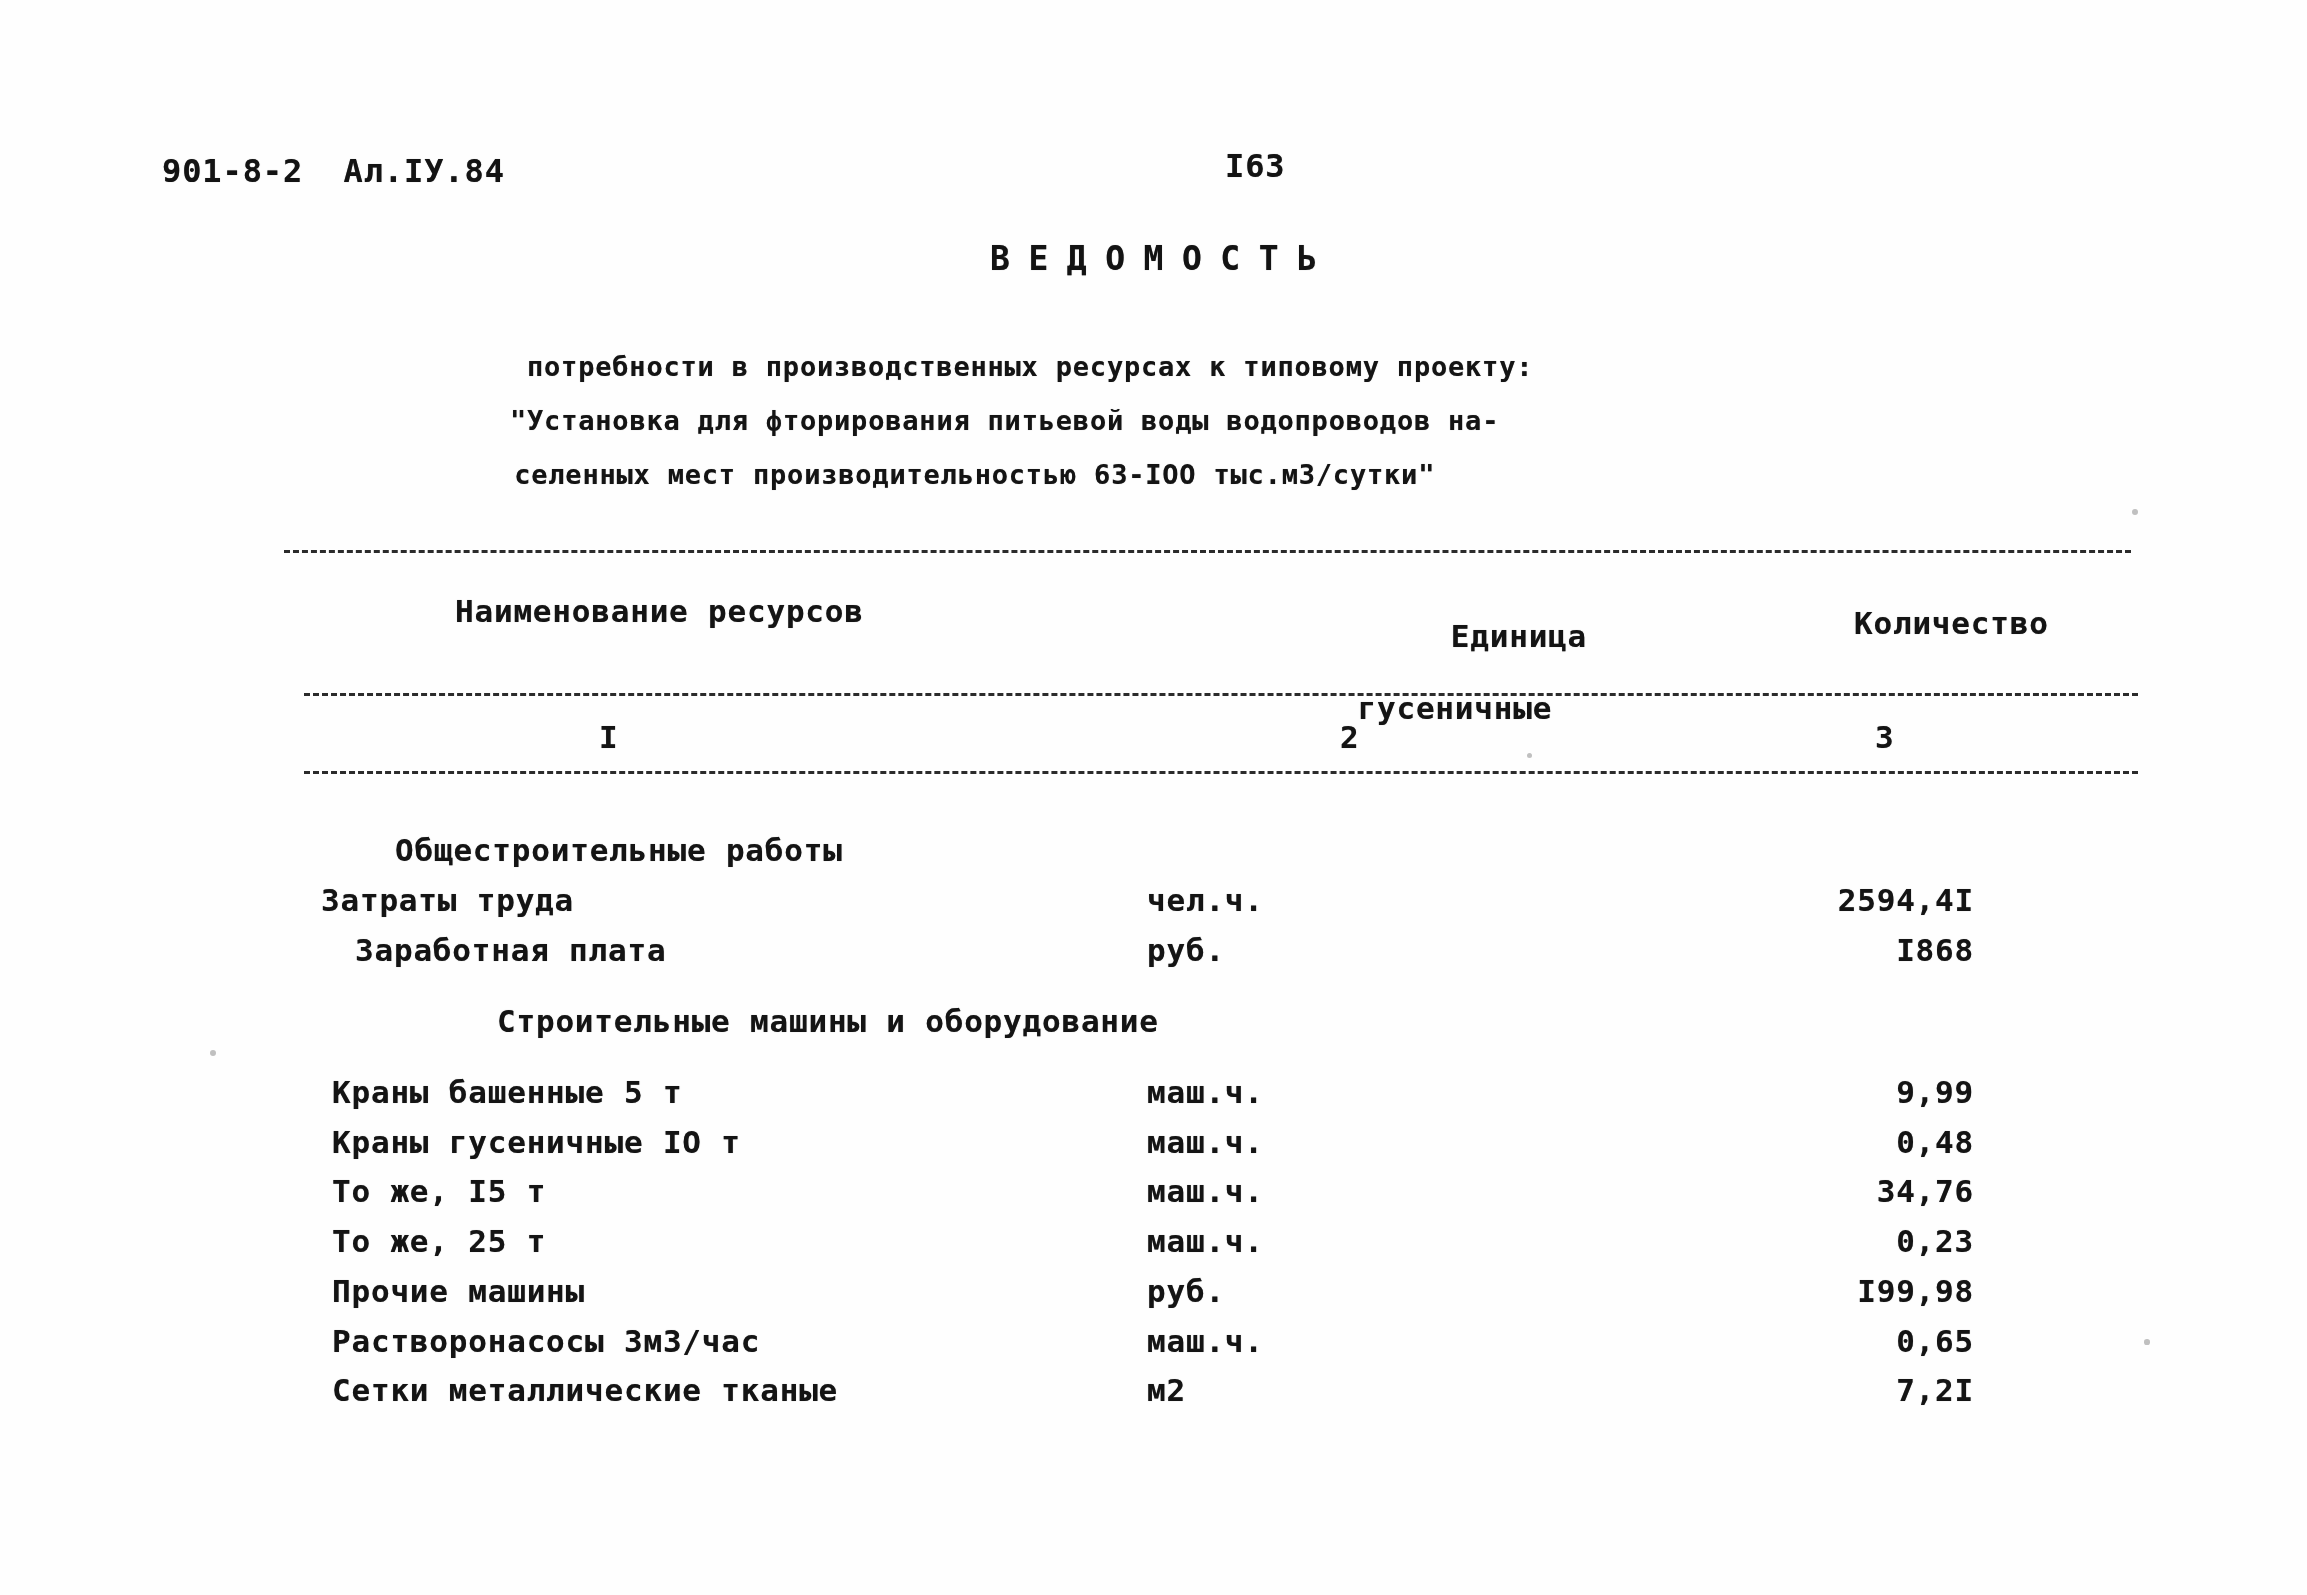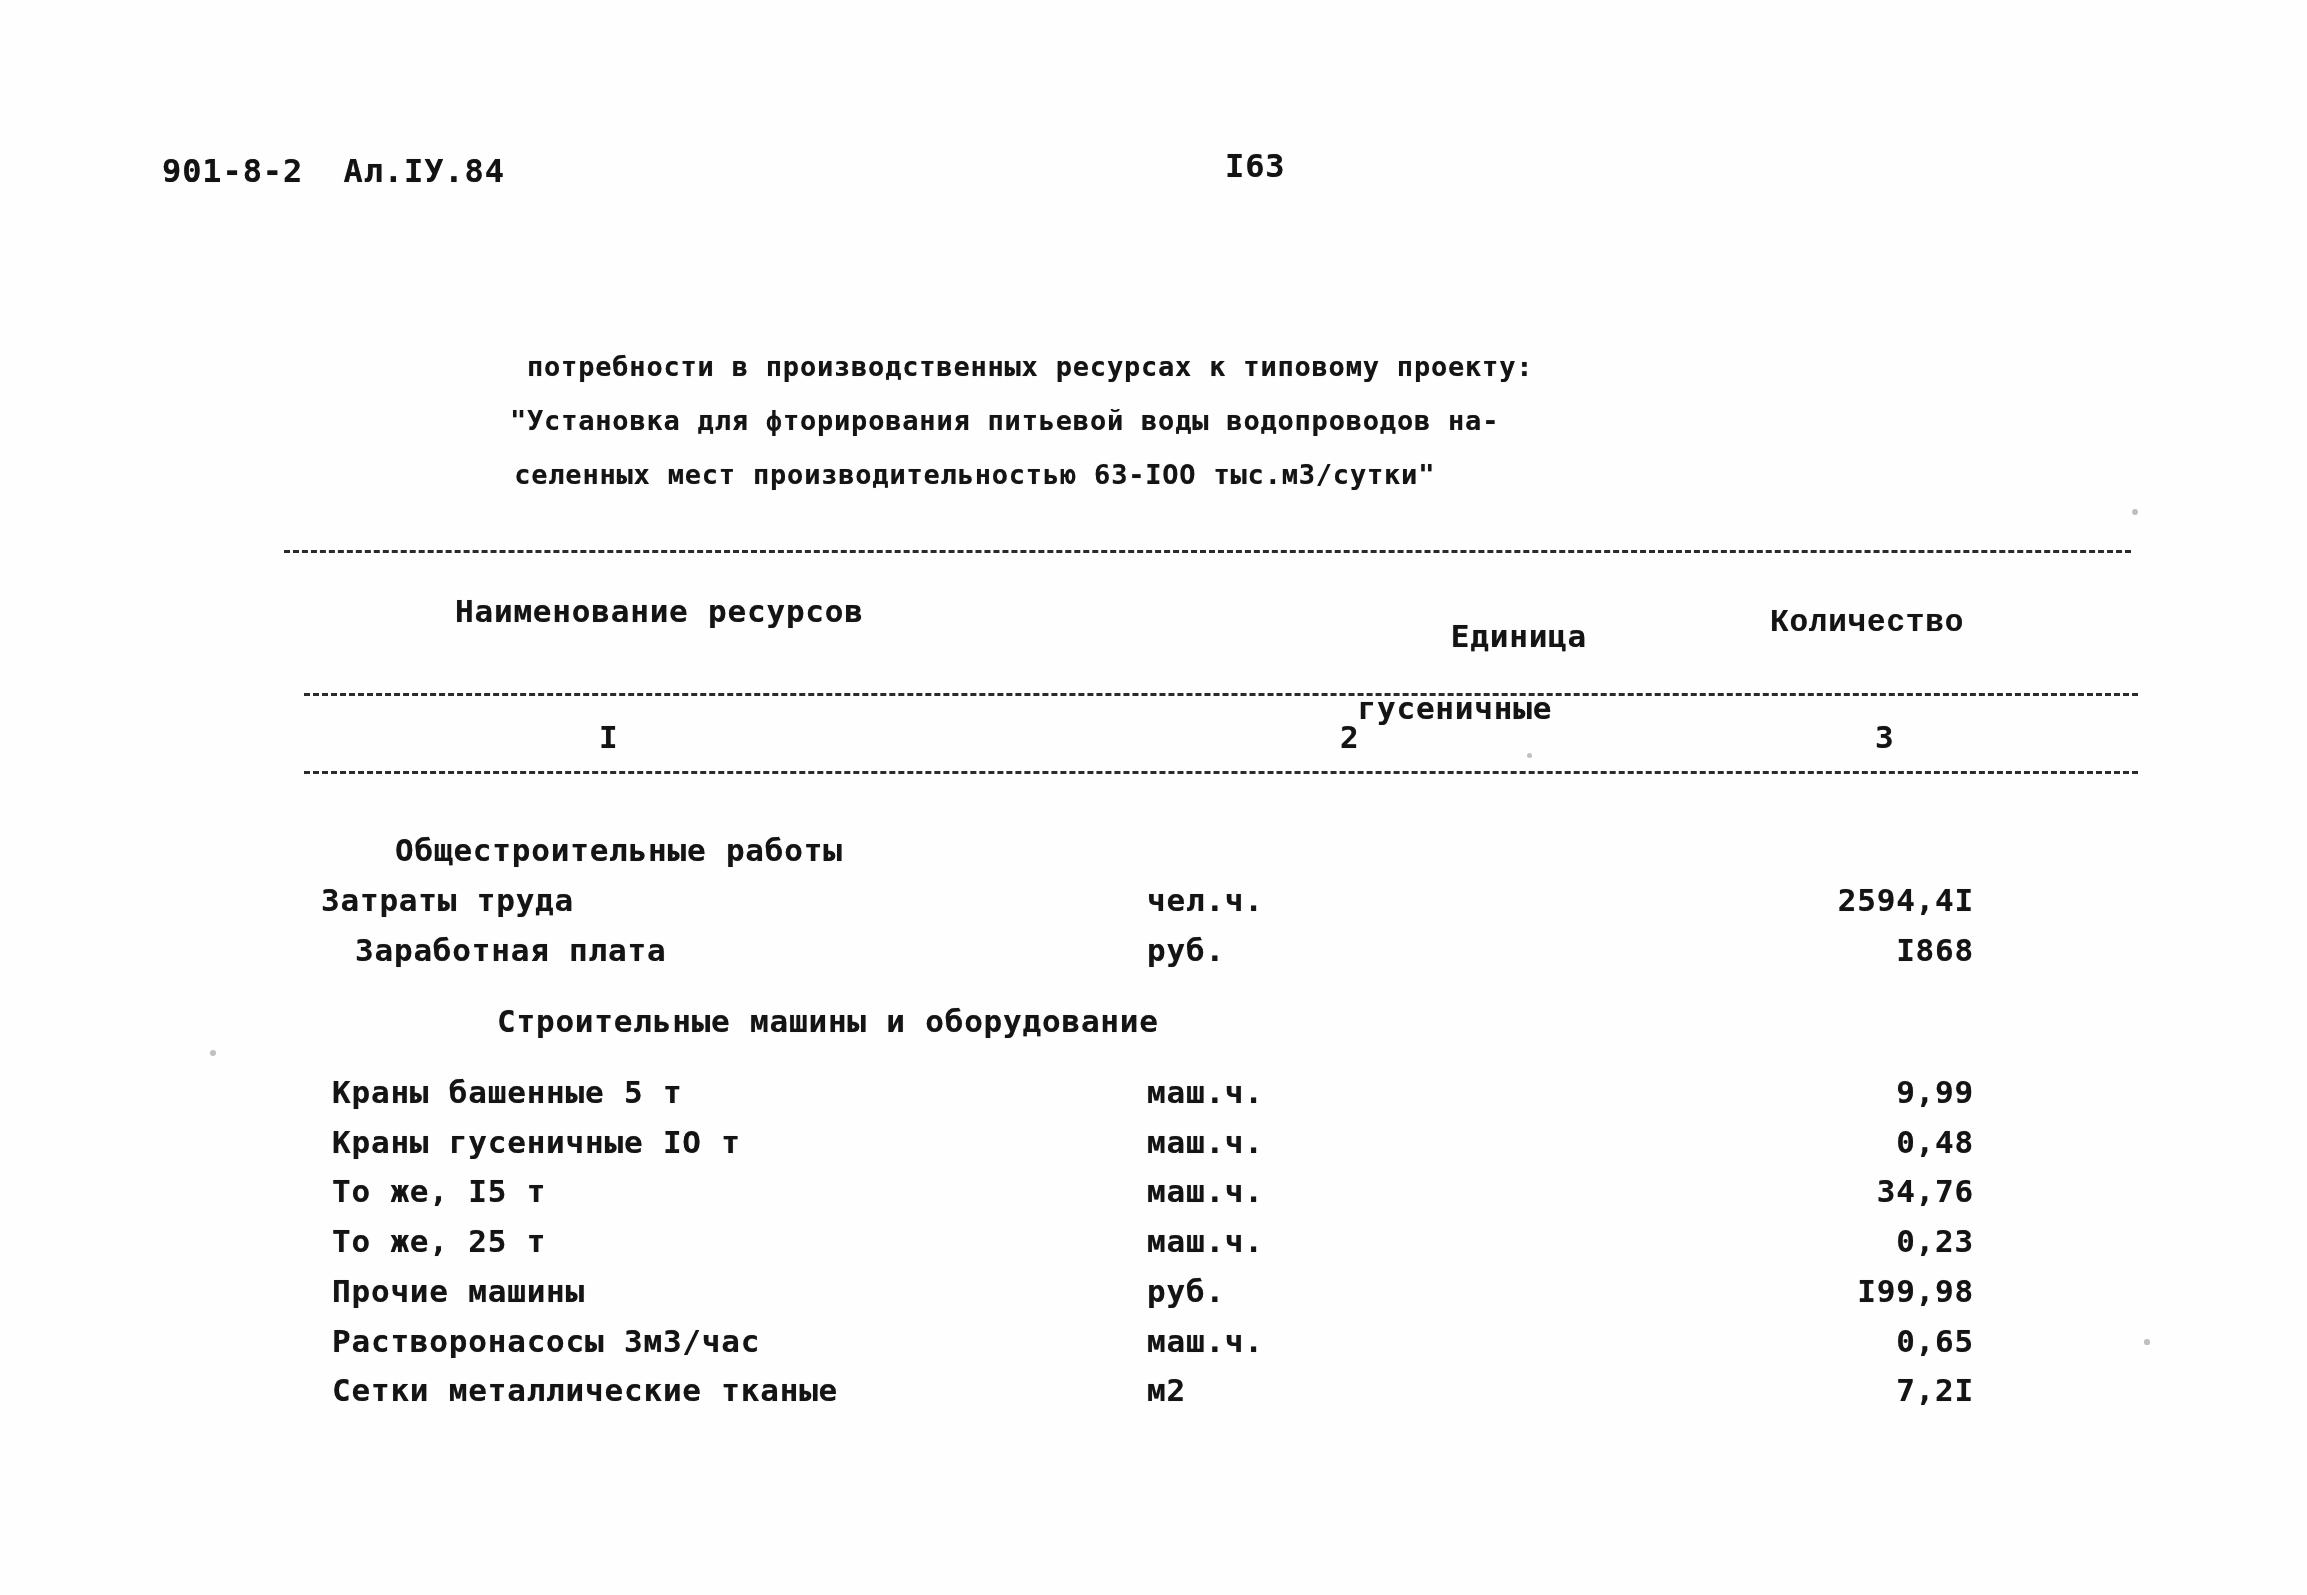--- a/index.html
+++ b/index.html
@@ -99,21 +99,21 @@
     font-size: 31px;
     line-height: 36px;
     letter-spacing: 0.8px;
     font-weight: 700;
     color: #141414;
     text-shadow: 0 0 0.7px rgba(0,0,0,.5);
   }
   #th-name { left: 455px; top: 593px; }
   #th-unit { left: 1334px; top: 582px; text-align: center; }
   #th-unit .u2 { display: block; margin-left: -11.4px; }
-  #th-qty  { left: 1770px; top: 605px; font-family: Liberation Mono, monospace; }
+  #th-qty  { left: 1854px; top: 605px; }
 
   
   .colnum {
     position: absolute;
     font-size: 31px;
     font-weight: 700;
     color: #141414;
     text-shadow: 0 0 0.7px rgba(0,0,0,.5);
   }
   #colnum-1 { left: 599px;  top: 719px; }
@@ -156,20 +156,21 @@
   <div class="speck" style="left:2132px; top:509px; width:6.4px; height:6.4px;"></div>
   <div class="speck" style="left:210px; top:1050px; width:6.4px; height:6.4px;"></div>
   <div class="speck" style="left:2144px; top:1339px; width:5.7px; height:5.7px;"></div>
   <div class="speck" style="left:1485px; top:705px; width:5px; height:5px;"></div>
   <div class="speck" style="left:1527px; top:753px; width:5px; height:5px;"></div>
 
   <div class="tw" id="doc-code">901-8-2  Ал.IУ.84</div>
 
   <div class="tw" id="page-num">I63</div>
 
+  <div class="tw" id="doc-title">ВЕДОМОСТЬ</div>
 
   <div class="subtitle-block">
     <div class="subtitle-line sub-l1">потребности в производственных ресурсах к типовому проекту:</div>
     <div class="subtitle-line sub-l2">"Установка для фторирования питьевой воды водопроводов на-</div>
     <div class="subtitle-line sub-l3">селенных мест производительностью 63-IOO тыс.м3/сутки"</div>
   </div>
 
   <div class="table-area">
 
     <div class="rule" id="rule-top"></div>

